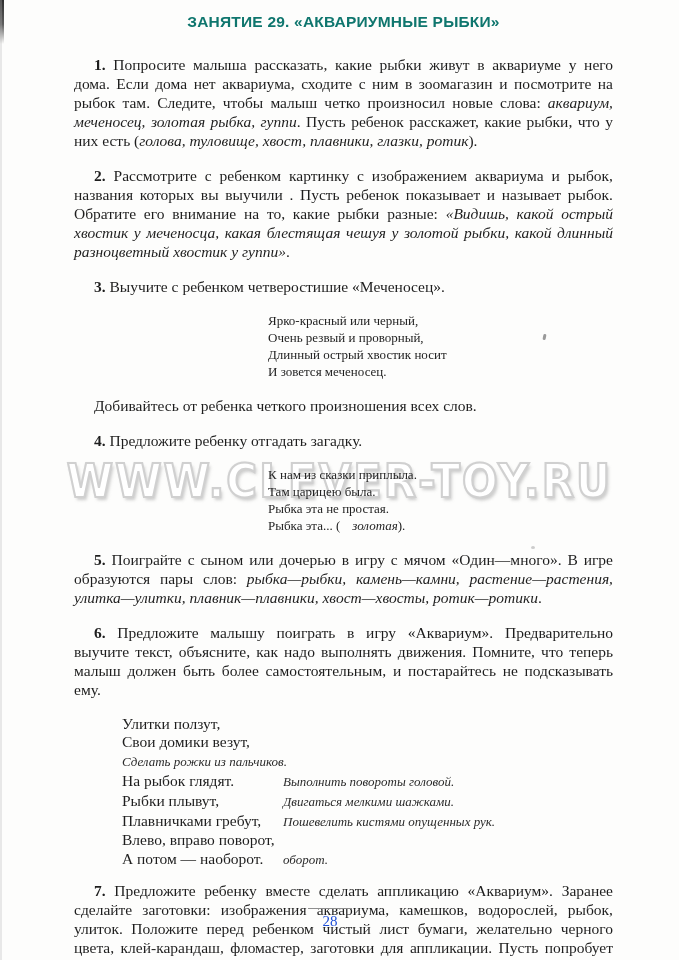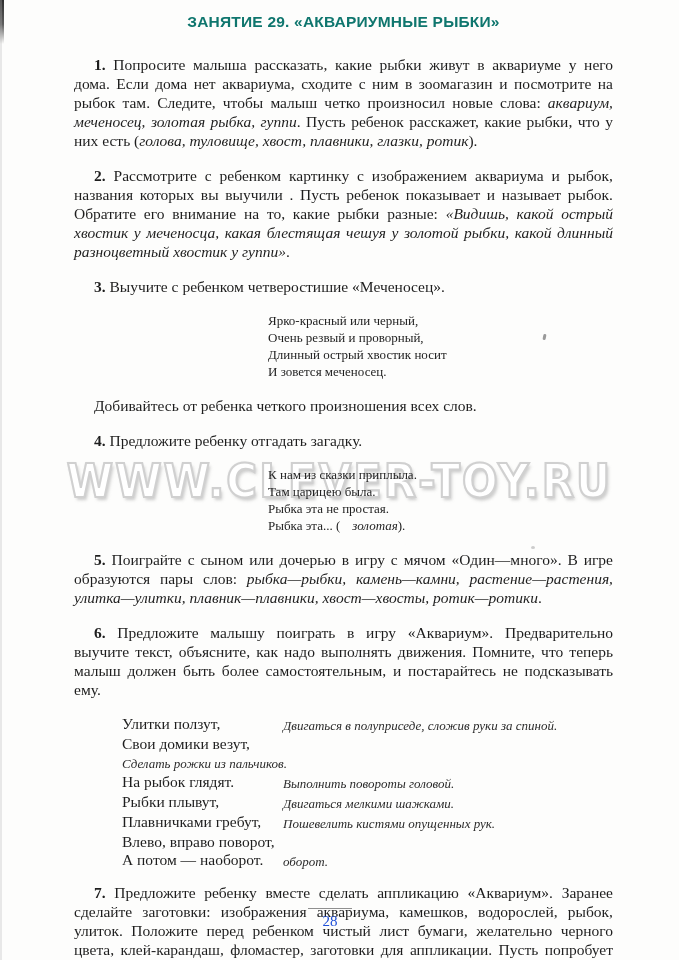--- a/index.html
+++ b/index.html
@@ -30,21 +30,21 @@
     text-align:justify;
     text-indent:20px;
     margin:16px;
   }
   .poem {
     margin:7px 0 7px 210px;
     font-size:13px;
     line-height:17px;
   }
   .game { margin:12px 0 4px 64px; }
-  .grow { display:flex; min-height:18px; line-height:18px; }
+  .grow { display:flex; min-height:18px; line-height:18px;align-items:center; }
   .gline { width:161px; flex-shrink:0; font-size:15.5px; }
   .gaction {
     font-size:13px;
     font-style:italic;
     padding-top:2px;
     color:#2b2b2b;
   }
   .p7 { margin-top:12px; }
   .watermark {
     position:absolute;
@@ -135,21 +135,20 @@
       <div class="poem-line">Рыбка эта не простая.</div>
       <div class="poem-line"><span>Рыбка эта... (</span><span style="font-style: italic; margin-left: 12px;">золотая</span><span>).</span></div>
     </div>
 
     <p class="para"><span style="font-weight: bold;">5.</span><span> Поиграйте с сыном или дочерью в игру с мячом «Один—много». В игре образуются пары слов: </span><span style="font-style: italic;">рыбка—рыбки, камень—камни, растение—растения, улитка—улитки, плавник—плавники, хвост—хвосты, ротик—ротики</span><span>.</span></p>
     <p class="para"><span style="font-weight: bold;">6.</span><span> Предложите малышу поиграть в игру «Аквариум». Предварительно выучите текст, объясните, как надо выполнять движения. Помните, что теперь малыш должен быть более самостоятельным, и постарайтесь не подсказывать ему.</span></p>
 
     <div class="game">
       <div class="grow">
         <div class="gline">Улитки ползут,</div>
-        <div class="gaction">Двигаться в полуприседе, сложив руки за спиной.</div>
       </div>
       <div class="grow">
         <div class="gline">Свои домики везут,</div>
         <div class="gaction"></div>
       </div>
       <div class="grow">
         <div class="gaction">Сделать рожки из пальчиков.</div>
       </div>
       <div class="grow">
         <div class="gline">На рыбок глядят.</div>

